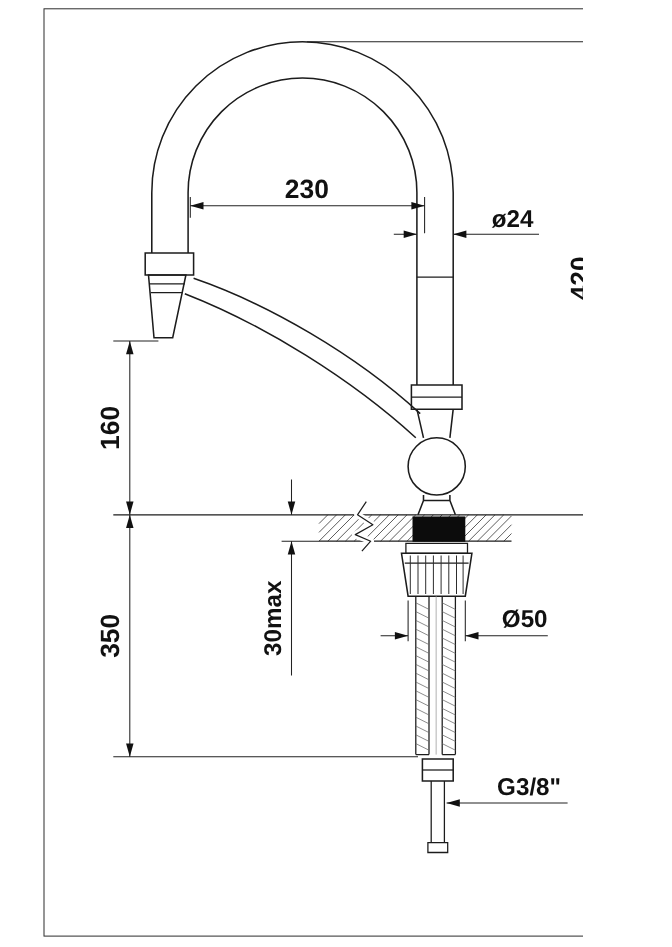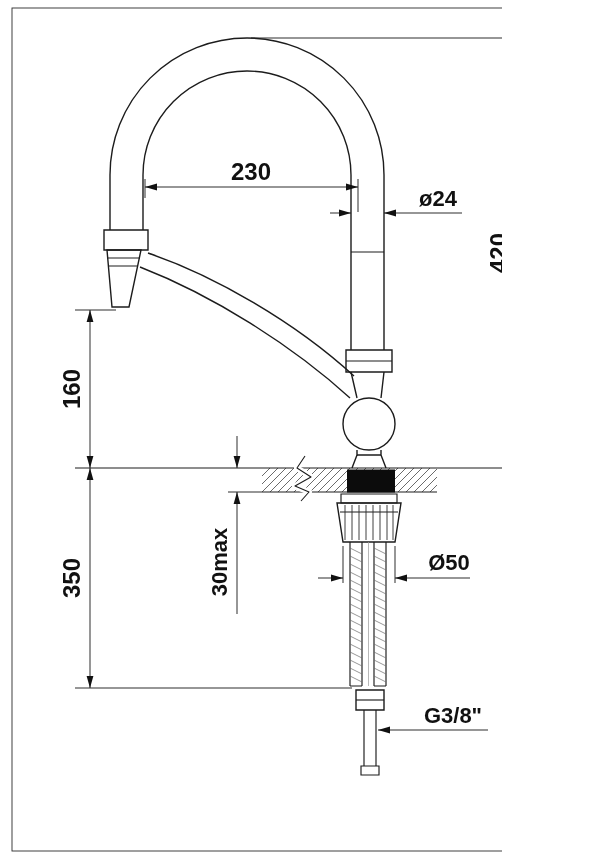--- a/index.html
+++ b/index.html
@@ -1,17 +1,17 @@
 <!DOCTYPE html>
 <html><head>
 <meta charset="utf-8">
 <style>
   html,body{margin:0;padding:0;background:#ffffff;}
   .page{position:relative;width:502px;height:861px;background:#ffffff;overflow:hidden;
-        font-family:"Liberation Sans",sans-serif;}
+        font-family:"Liberation Sans",sans-serif;margin-left:28px;}
   svg{position:absolute;left:0;top:0;}
   .obj{fill:none;stroke:#1c1c1c;stroke-width:1.15;}
   .obj2{fill:none;stroke:#1c1c1c;stroke-width:1.4;}
   .thin{fill:none;stroke:#2a2a2a;stroke-width:0.9;}
   .dim{fill:none;stroke:#222222;stroke-width:0.95;}
   .arrow{fill:#111111;stroke:none;}
   .hatch{fill:none;stroke:#3a3a3a;stroke-width:0.75;}
   .braid{fill:none;stroke:#6a6a6a;stroke-width:0.7;}
   .centerline{fill:none;stroke:#9a9a9a;stroke-width:0.7;}
   .breakmask{fill:none;stroke:#ffffff;stroke-width:6;stroke-linejoin:round;}

